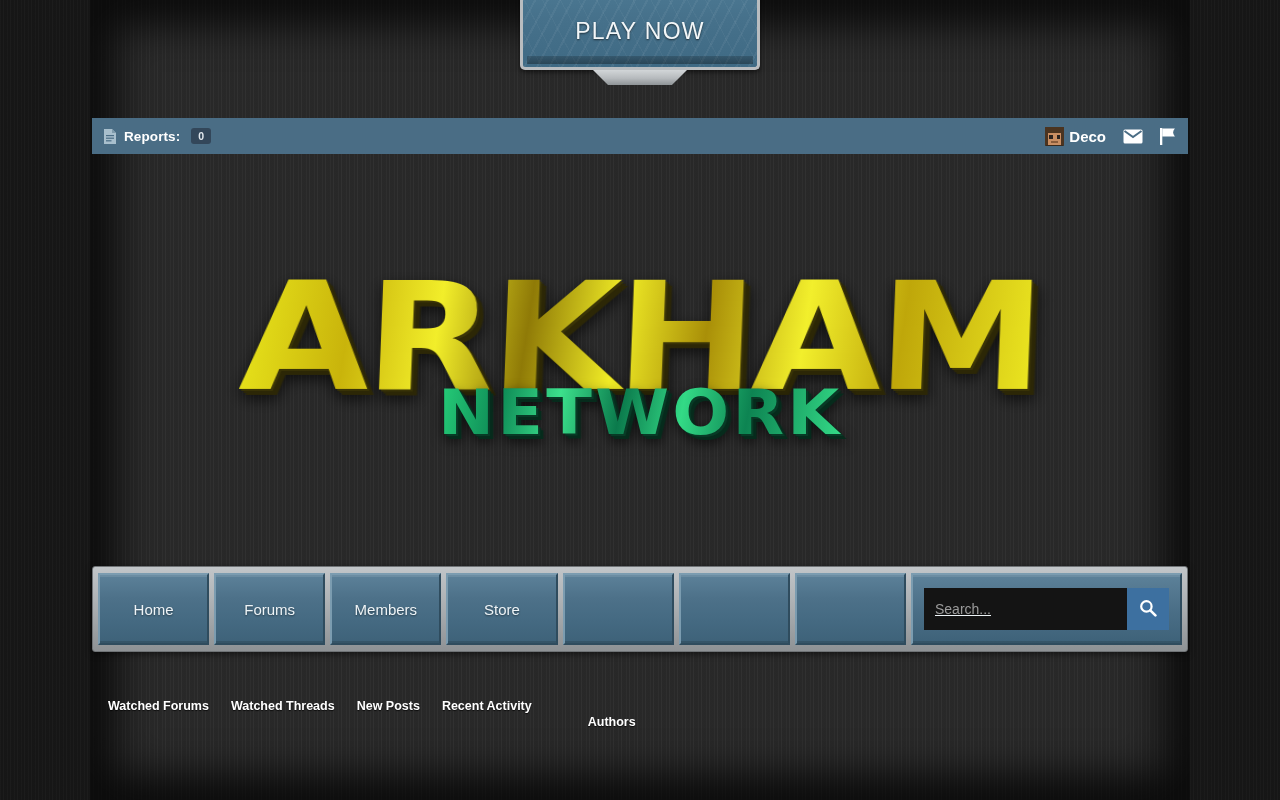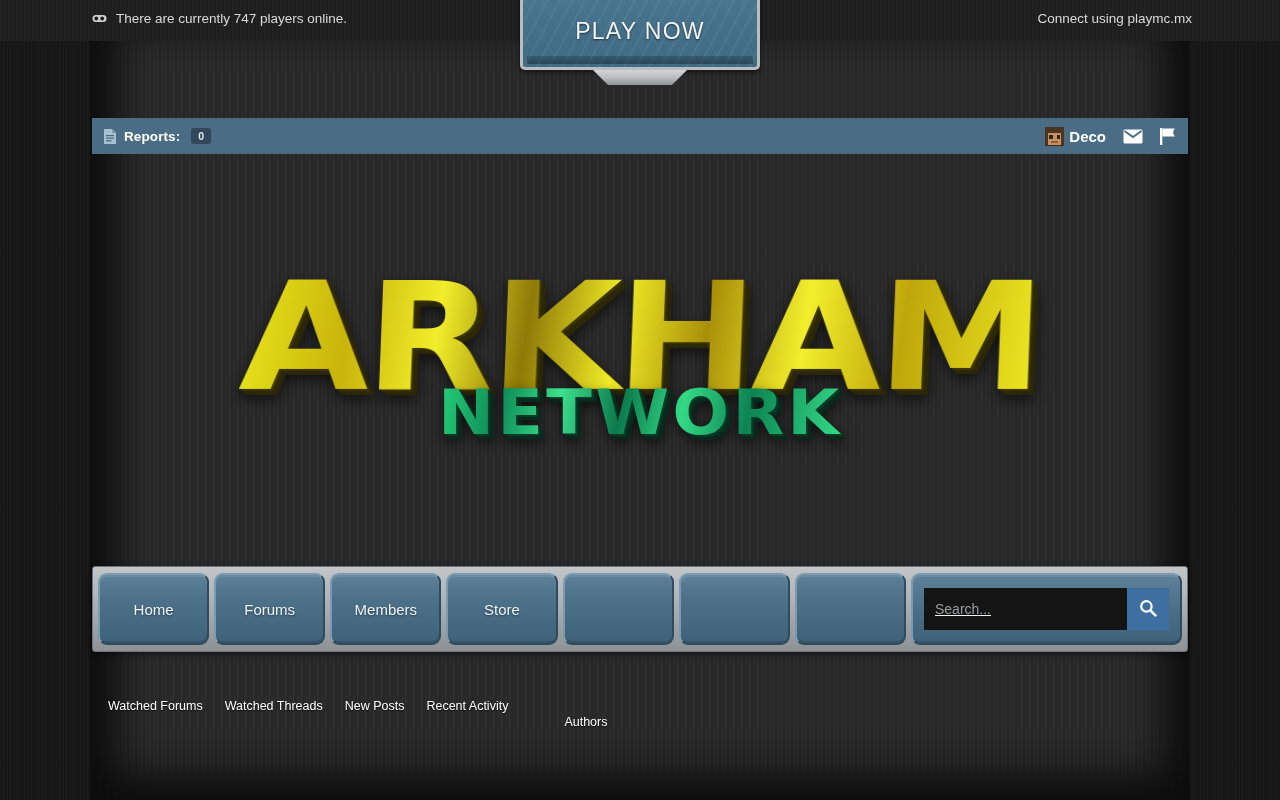--- a/index.html
+++ b/index.html
@@ -266,21 +266,21 @@
     padding: 6px 5px;
     display: flex;
     align-items: center;
     gap: 5px;
     z-index: 20;
     box-shadow: 0 2px 6px rgba(0,0,0,0.5);
   }
   .nav-btn {
     flex: 1 1 0;
     height: 72px;
-    border-radius: 9px;
+    border-radius: 0;
     position: relative;
     background: linear-gradient(180deg, #5c8199 0%, #4d7189 34%, #456a82 66%, #3e6279 100%);
     border: 2px solid;
     border-color: #7b9cb0 #2f4c5e #2f4c5e #7b9cb0;
     display: flex; align-items: center; justify-content: center;
     color: #eef4f7;
     font-size: 15px;
     cursor: pointer;
     box-shadow:
       inset 0 2px 0 rgba(255,255,255,0.10),
@@ -324,50 +324,35 @@
   .subnav {
     position: absolute;
     left: 108px; top: 683px;
     display: flex;
     align-items: center;
     z-index: 20;
   }
   .subnav a {
     color: #ffffff;
     font-size: 12.5px;
-    font-weight: normal;
+    font-weight: bold;
     text-decoration: none;
     white-space: nowrap;
     margin-right: 22px;
     text-shadow: 0 1px 1px rgba(0,0,0,0.7);
   }
   .subnav a.spaced { margin-left: 34px; margin-top: 32px; }
 </style>
 </head>
 <body>
 
 <div class="page-wrap">
 
   <div class="content-bg"></div>
 
-  <div class="topbar">
-
-    <div class="status-left">
-      <span class="glyph">
-        <svg width="15" height="11" viewBox="0 0 15 11">
-          <rect x="0.5" y="2" width="14" height="7" rx="3.5" fill="#cfcfcf"></rect>
-          <circle cx="4.3" cy="5.5" r="1.9" fill="#202020"></circle>
-          <circle cx="10.2" cy="5.5" r="1.9" fill="#202020"></circle>
-        </svg>
-      </span>
-      <span>There are currently 747 players online.</span>
-    </div>
-
-    <div class="status-right">Connect using playmc.mx</div>
-  </div>
 
   <div class="play-wrap">
     <div class="play-btn">
       <span class="play-label">PLAY NOW</span>
     </div>
     <div class="play-notch"></div>
   </div>
 
   <div class="reports-bar">
 

